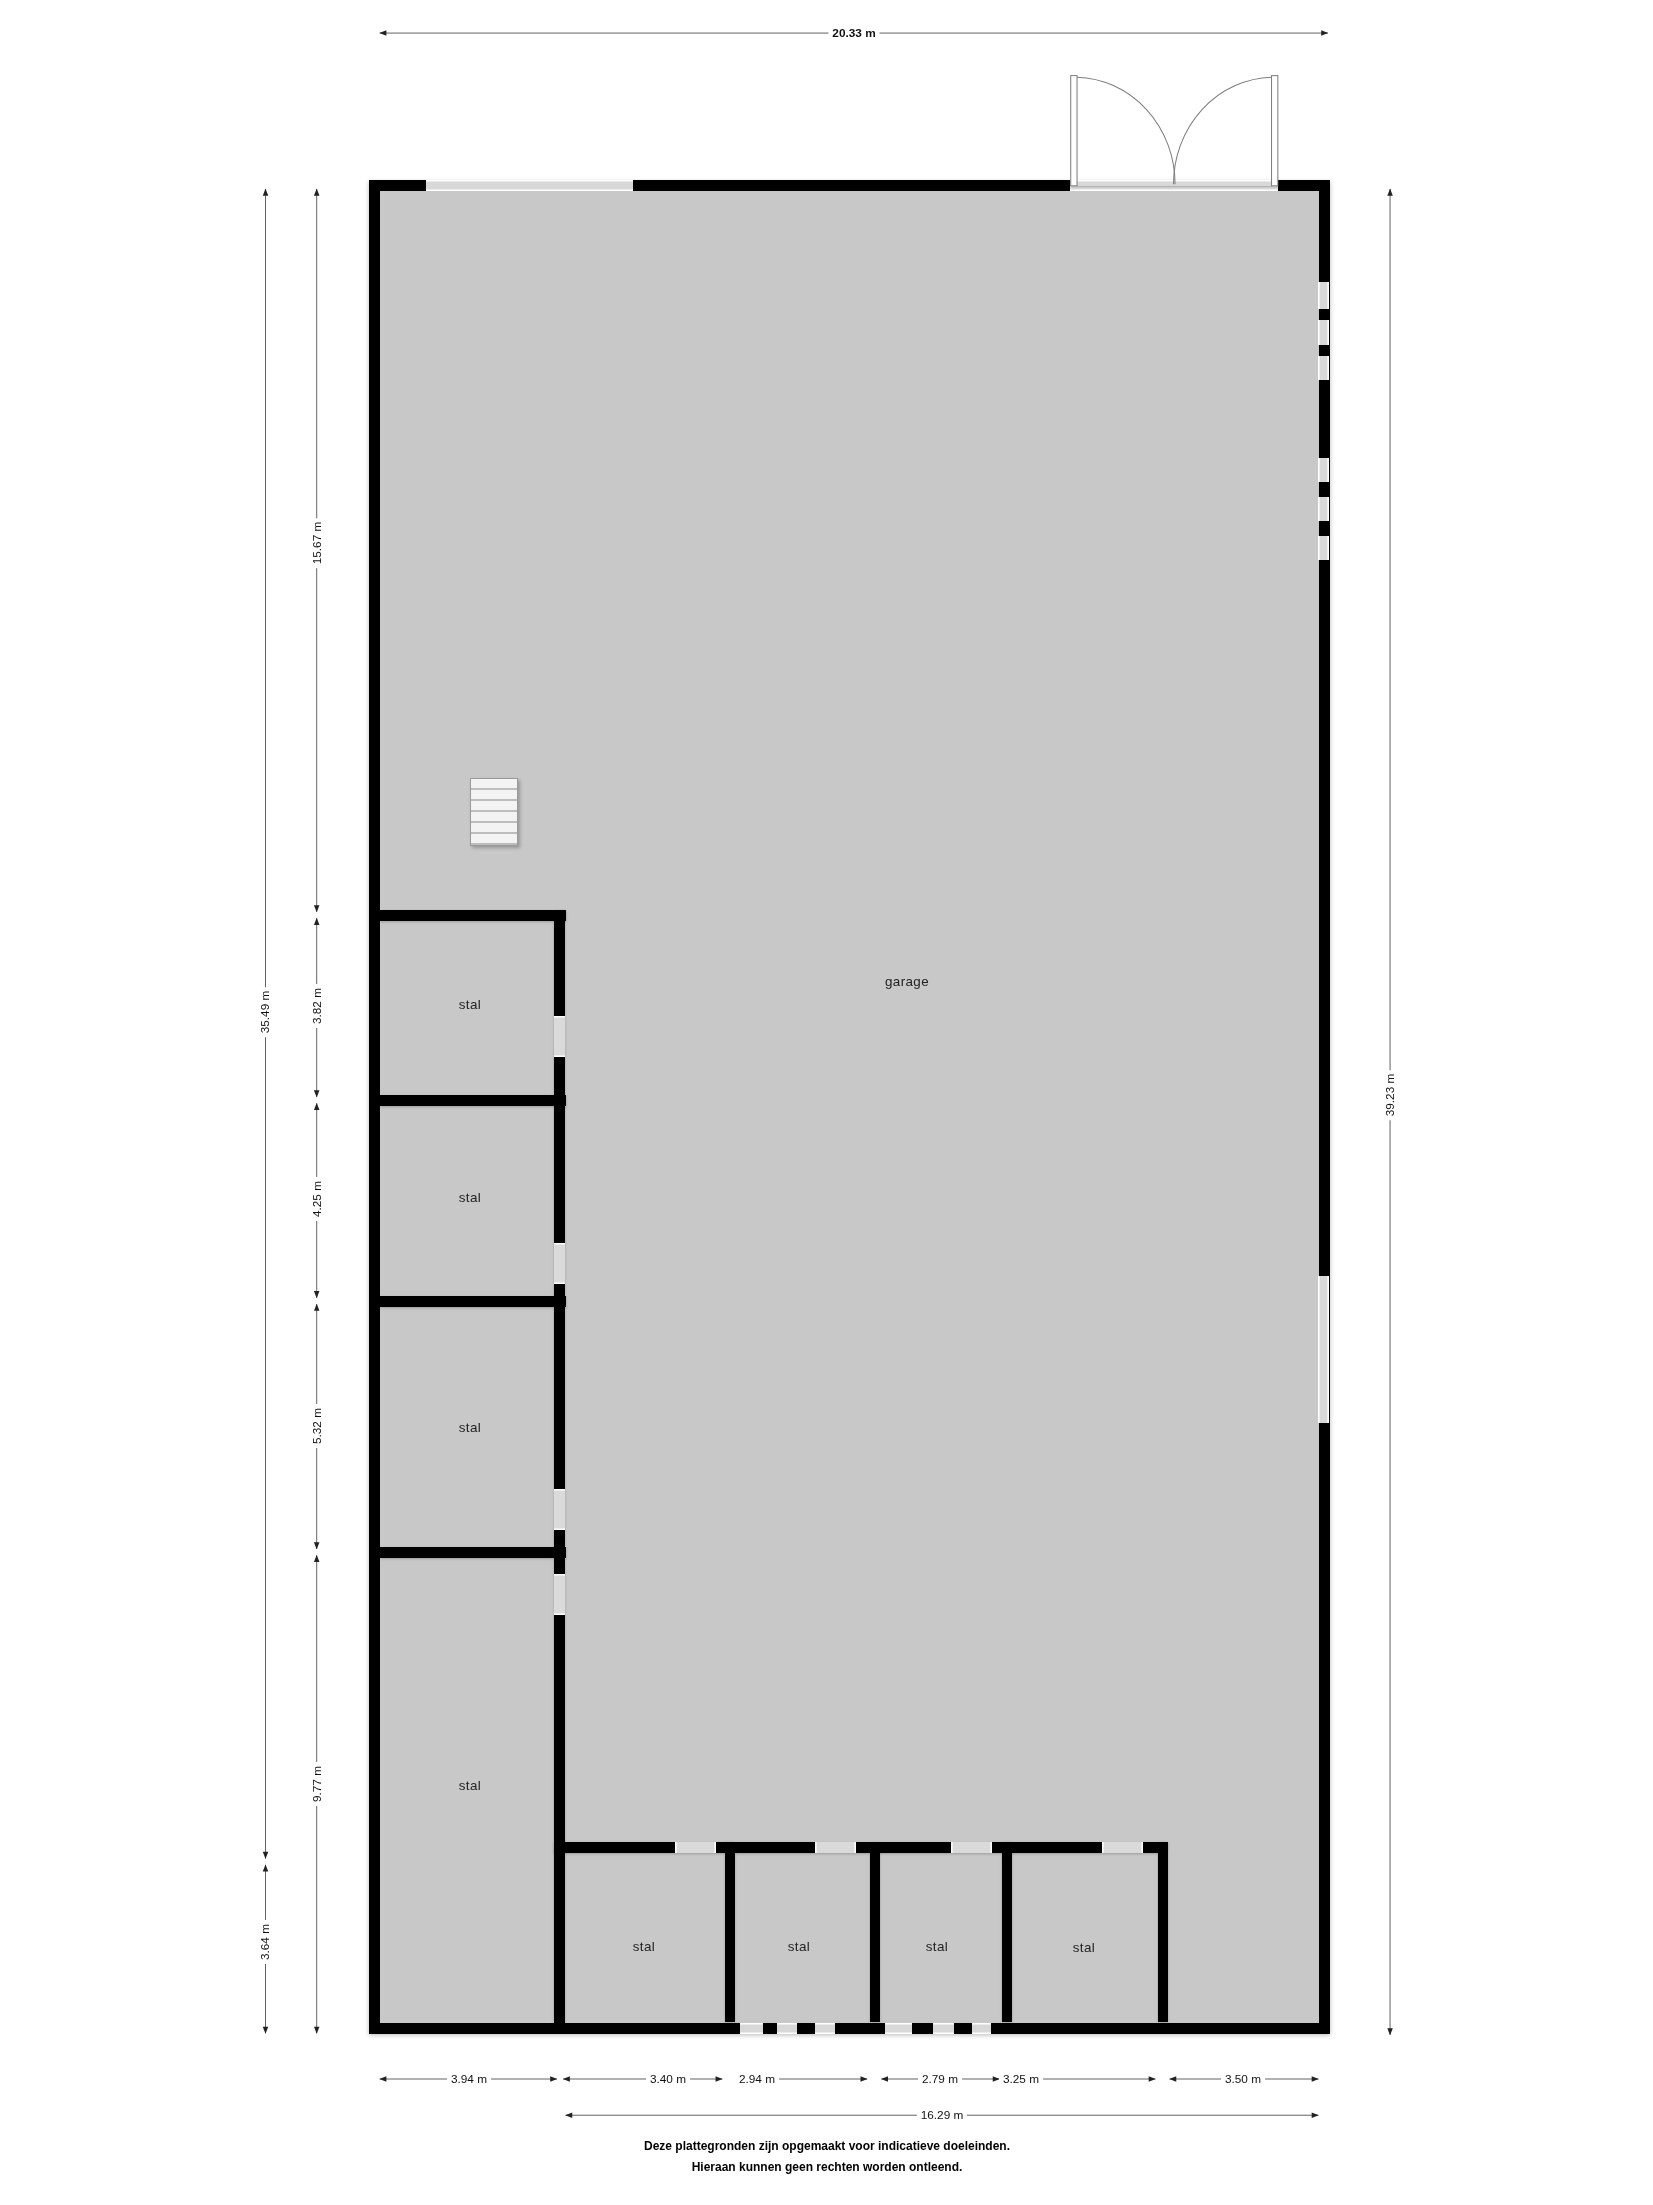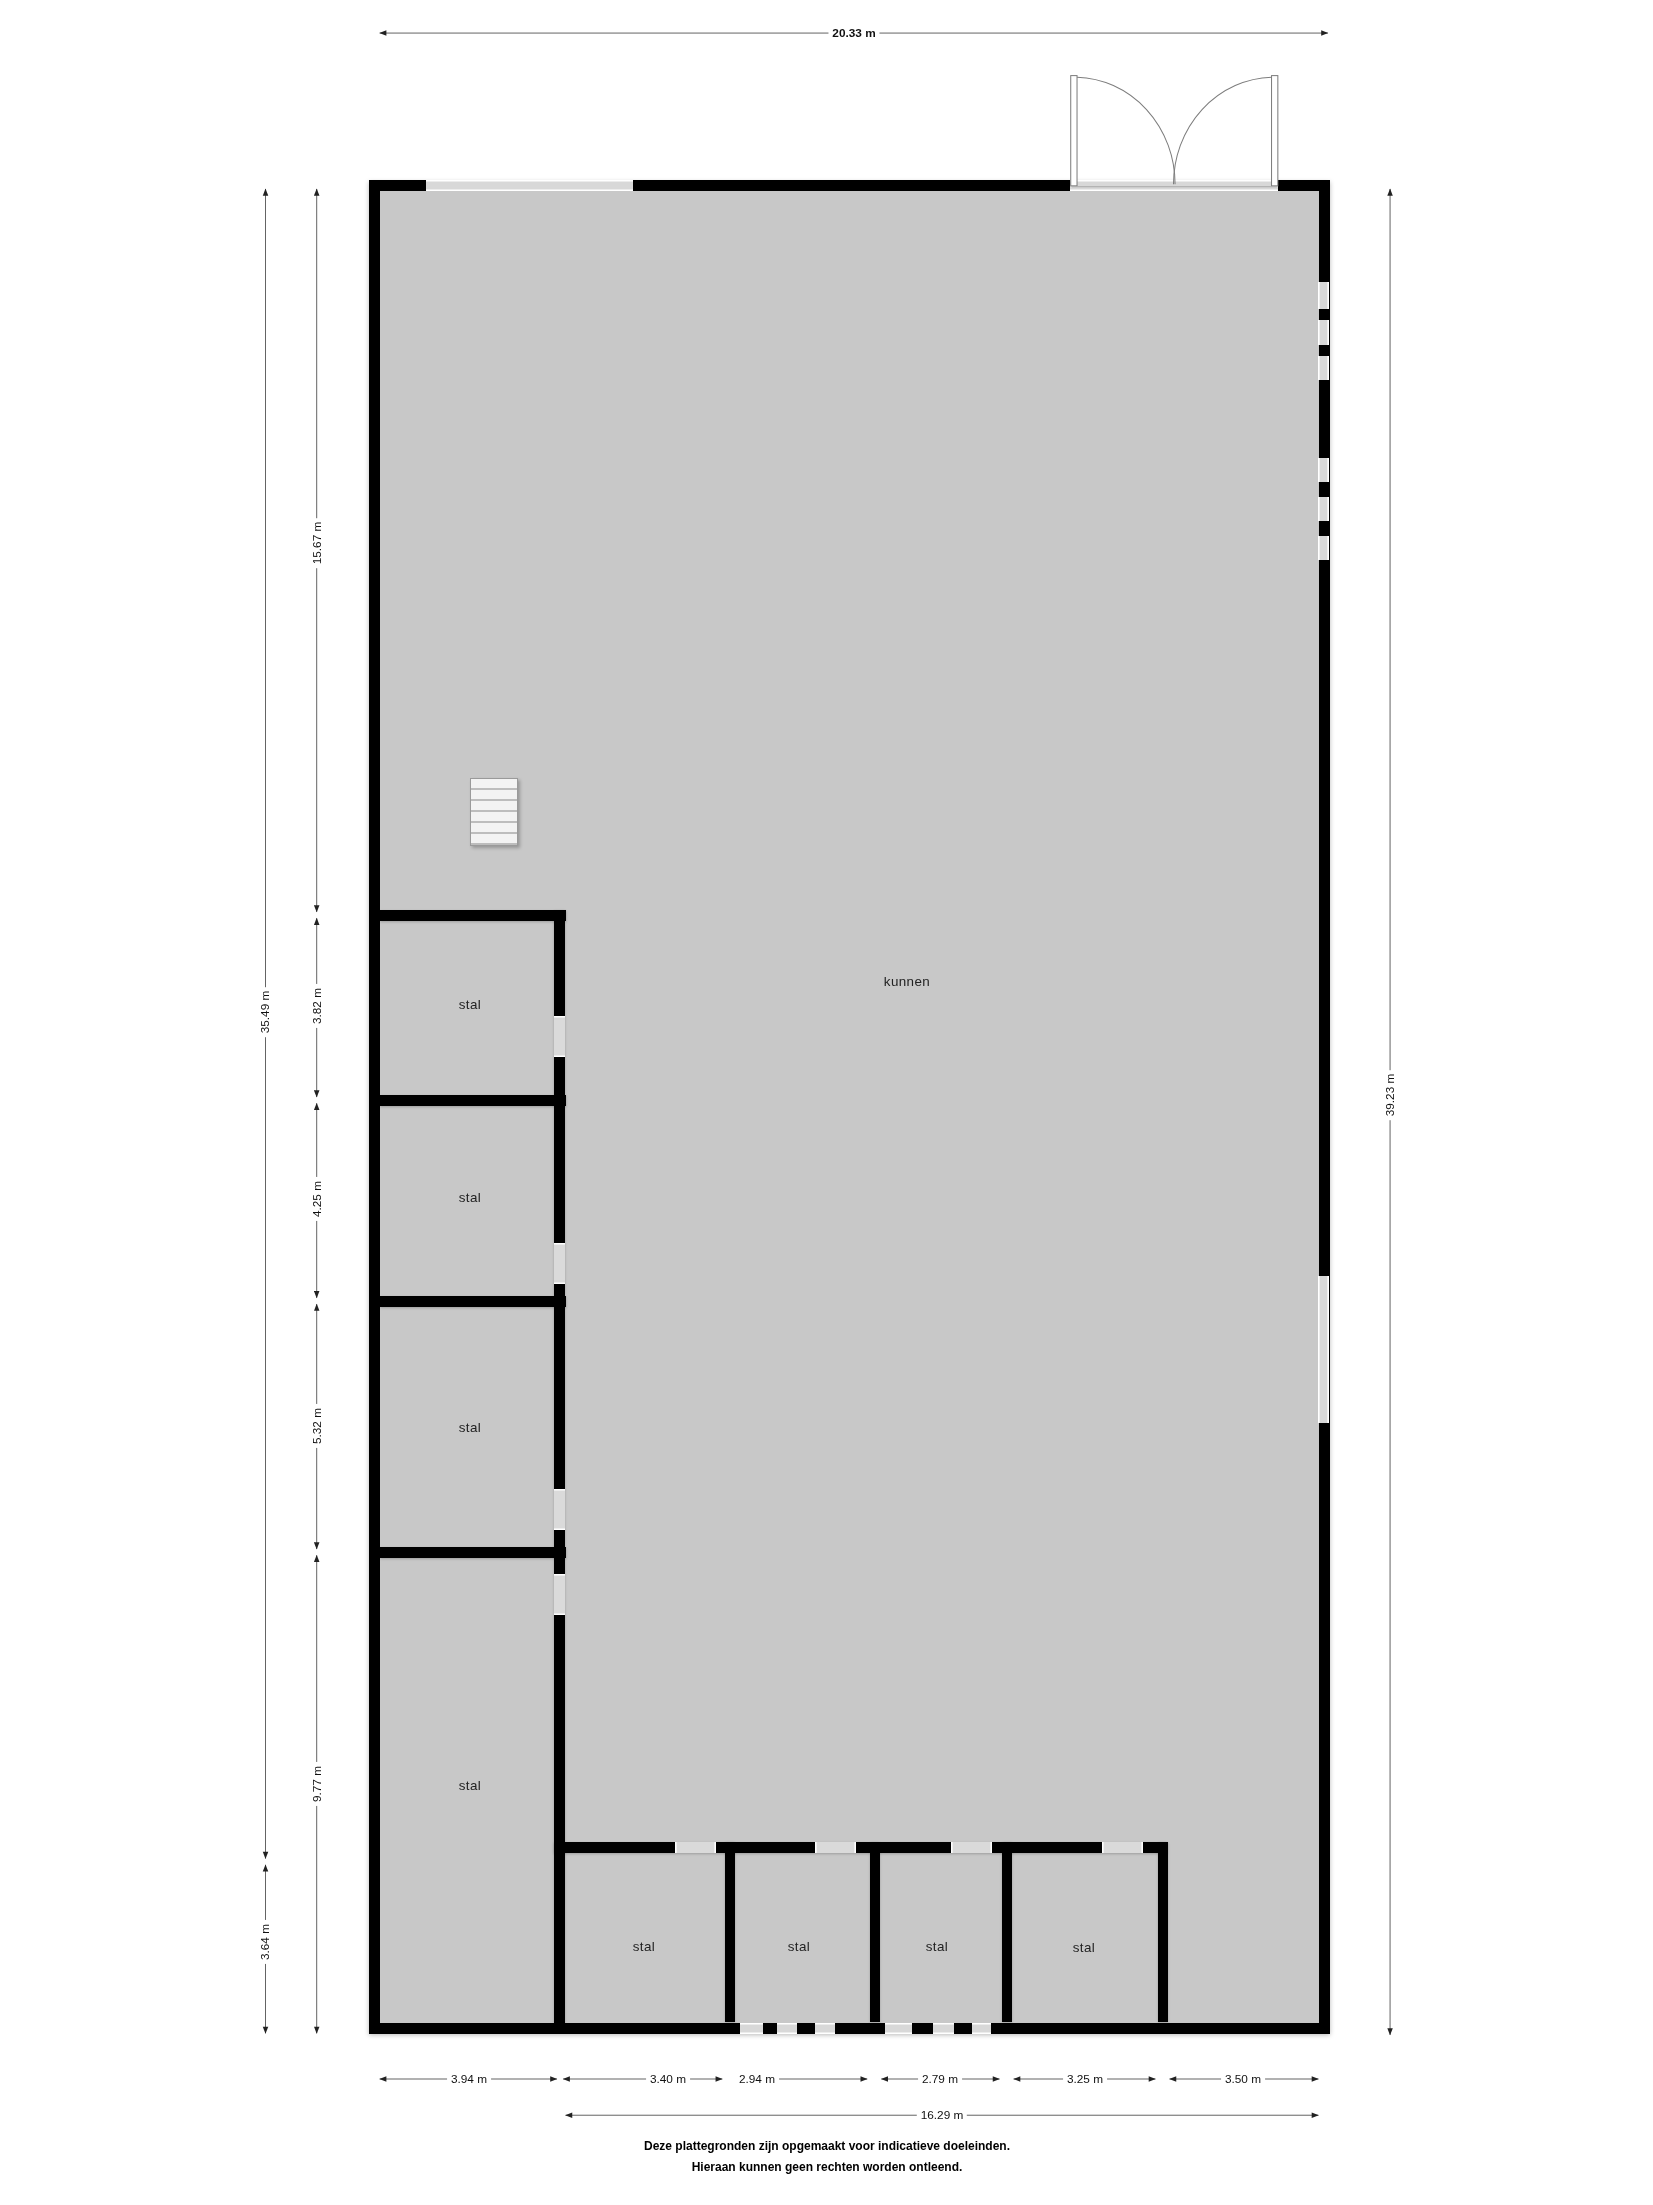--- a/index.html
+++ b/index.html
@@ -104,21 +104,21 @@
       <line x1="482" y1="2640" x2="707" y2="2640" marker-start="url(#arw)" marker-end="url(#arw)"></line>
       <line x1="715" y1="2640" x2="917" y2="2640" marker-start="url(#arw)" marker-end="url(#arw)"></line>
       <line x1="935" y1="2640" x2="1101" y2="2640" marker-start="url(#arw)" marker-end="url(#arw)"></line>
       <line x1="1119" y1="2640" x2="1269" y2="2640" marker-start="url(#arw)" marker-end="url(#arw)"></line>
       <line x1="1287" y1="2640" x2="1467" y2="2640" marker-start="url(#arw)" marker-end="url(#arw)"></line>
       <line x1="1485" y1="2640" x2="1674" y2="2640" marker-start="url(#arw)" marker-end="url(#arw)"></line>
       <line x1="718" y1="2686" x2="1674" y2="2686" marker-start="url(#arw)" marker-end="url(#arw)"></line>
     </g>
   </svg>
 
-  <div class="room-label" style="left:907px;top:981px;">kunnen</div>
+  <div class="room-label" style="left:907px;top:981px;">garage</div>
   <div class="room-label" style="left:470px;top:1004px;">stal</div>
   <div class="room-label" style="left:470px;top:1197px;">stal</div>
   <div class="room-label" style="left:470px;top:1427px;">stal</div>
   <div class="room-label" style="left:470px;top:1785px;">stal</div>
   <div class="room-label" style="left:644px;top:1946px;">stal</div>
   <div class="room-label" style="left:799px;top:1946px;">stal</div>
   <div class="room-label" style="left:937px;top:1946px;">stal</div>
   <div class="room-label" style="left:1084px;top:1947px;">stal</div>
 
   <div class="dim-label" style="left:854px;top:33px;font-weight:bold;">20.33 m</div>
@@ -127,21 +127,21 @@
   <div class="dim-label v" style="left:265px;top:1942px;">3.64 m</div>
   <div class="dim-label v" style="left:317px;top:543px;">15.67 m</div>
   <div class="dim-label v" style="left:317px;top:1006px;">3.82 m</div>
   <div class="dim-label v" style="left:317px;top:1199px;">4.25 m</div>
   <div class="dim-label v" style="left:317px;top:1426px;">5.32 m</div>
   <div class="dim-label v" style="left:317px;top:1784px;">9.77 m</div>
   <div class="dim-label" style="left:469px;top:2079px;">3.94 m</div>
   <div class="dim-label" style="left:668px;top:2079px;">3.40 m</div>
   <div class="dim-label" style="left:757px;top:2079px;">2.94 m</div>
   <div class="dim-label" style="left:940px;top:2079px;">2.79 m</div>
-  <div class="dim-label" style="left:1085px;top:2079px;">3.25 m</div>
+  <div class="dim-label" style="left:1021px;top:2079px;">3.25 m</div>
   <div class="dim-label" style="left:1243px;top:2079px;">3.50 m</div>
   <div class="dim-label" style="left:942px;top:2115px;">16.29 m</div>
 
   <div class="footer-line" style="top:2139px;">Deze plattegronden zijn opgemaakt voor indicatieve doeleinden.</div>
   <div class="footer-line" style="top:2160px;">Hieraan kunnen geen rechten worden ontleend.</div>
 
 </div>
 
 
 </body></html>

